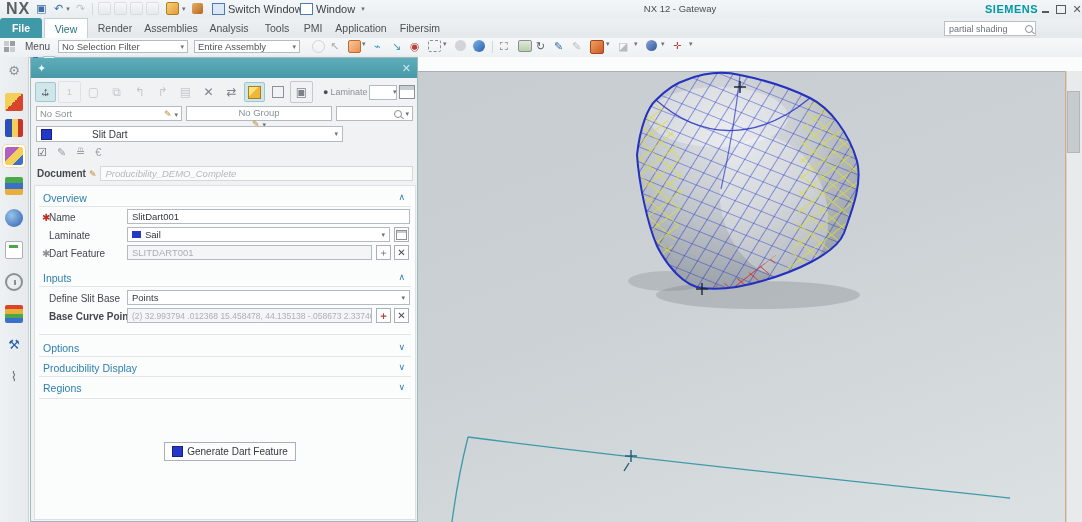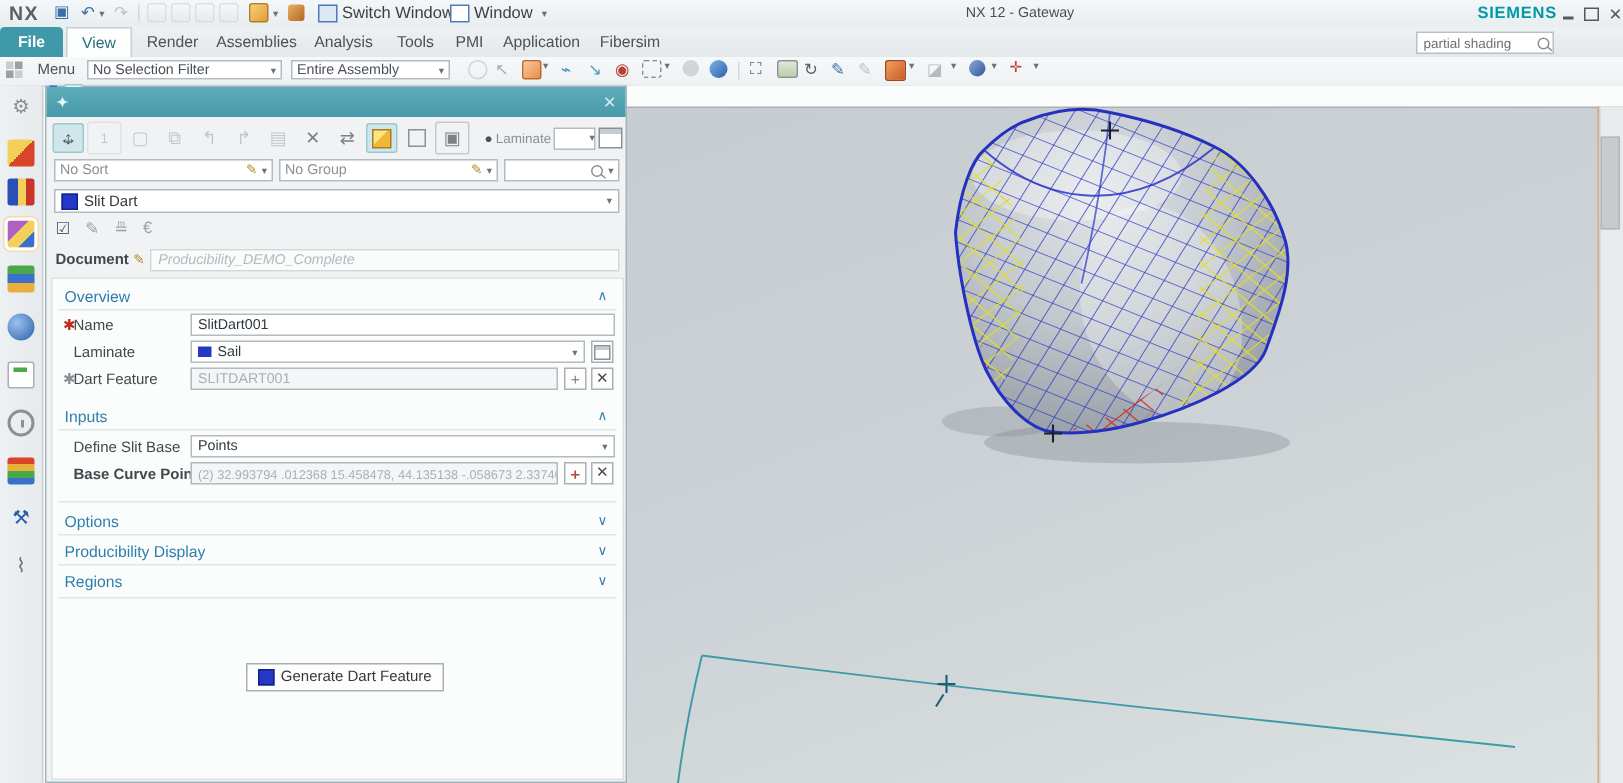--- a/index.html
+++ b/index.html
@@ -6,21 +6,21 @@
   #app{position:relative;width:1082px;height:522px;overflow:hidden;
        font-family:"Liberation Sans","DejaVu Sans",sans-serif;color:#333;
        background:#fff;font-size:11px;}
   .abs{position:absolute;}
   
   #titlebar{left:0;top:0;width:1082px;height:18px;background:linear-gradient(#f4f7f9,#e8edf0);
             border-bottom:1px solid #d2d7da;}
   .tb-ico{position:absolute;top:2px;height:13px;display:flex;align-items:center;justify-content:center;
           font-size:11px;color:#6b7075;}
   .glyph{line-height:1;}
-  .nx-logo{font-weight:bold;font-size:13px;color:#5a6065;letter-spacing:1px;}
+  .nx-logo{font-weight:bold;font-size:16px;color:#5a6065;letter-spacing:1px;}
   .mini-sq{width:11px;height:11px;border:1px solid #b9bfc4;background:linear-gradient(#fdfdfd,#dfe3e6);border-radius:2px;}
   .faded{opacity:.38;}
   .vsep{position:absolute;top:3px;width:1px;height:12px;background:#d3d8db;}
   .win-title{position:absolute;top:3px;left:560px;width:240px;text-align:center;font-size:9.5px;color:#4a4f54;}
   .brand{position:absolute;top:3px;left:985px;color:#009aa6;font-weight:bold;font-size:11px;letter-spacing:.5px;}
   .winctl{position:absolute;top:3px;width:14px;height:12px;display:flex;align-items:center;justify-content:center;color:#55595e;}
   .ctl-min{width:7px;height:2px;background:#55595e;margin-top:6px;}
   .ctl-max{width:8px;height:7px;border:1.5px solid #55595e;}
   .ctl-x{font-size:11px;font-weight:bold;}
   
@@ -61,22 +61,22 @@
   .dico{width:21px;height:20px;display:flex;align-items:center;justify-content:center;color:#7c828a;font-size:12px;
         border-radius:2px;position:relative;}
   .dico.on{background:#cfe7ea;border:1px solid #9cc8cf;box-sizing:border-box;}
   .cube{width:11px;height:11px;background:linear-gradient(135deg,#ffe27a 0 45%,#f0b63a 45% 100%);border:1px solid #a97c1e;}
   .cube-wire{width:10px;height:10px;border:1px solid #8b9196;}
   .movearrows{position:relative;width:14px;height:14px;color:#4c5156;}
   .movearrows span{position:absolute;left:0;top:0;width:14px;height:14px;text-align:center;line-height:14px;font-size:12px;}
   .dcombo{position:absolute;top:48px;height:15px;border:1px solid #b3bac0;background:#fff;display:flex;align-items:center;
           font-size:9.5px;color:#8b9196;padding:0 3px;justify-content:space-between;box-sizing:border-box;}
   .pencil{font-size:9px;color:#b58a2a;}
-  .fullsel{position:absolute;left:5px;top:68px;width:377px;height:16px;border:1px solid #b3bac0;background:#fff;
-           display:flex;align-items:center;font-size:10px;color:#33383d;padding:0 4px;box-sizing:border-box;}
+  .fullsel{position:absolute;left:5px;top:68px;width:307px;height:16px;border:1px solid #b3bac0;background:#fff;
+           display:flex;align-items:center;font-size:10px;color:#33383d;padding:0 4px;box-sizing:border-box;gap:36px;}
   .flag{width:9px;height:9px;background:#2438c8;margin-right:4px;border:1px solid #16208a;}
   .small-icons{position:absolute;left:6px;top:88px;display:flex;gap:10px;color:#9aa0a5;font-size:11px;}
   .docrow{position:absolute;left:6px;top:108px;width:376px;height:15px;display:flex;align-items:center;font-size:10px;}
   .doc-val{flex:1;margin-left:4px;border:1px solid #d3d8db;background:#fafbfb;color:#b3b9be;font-style:italic;
            height:13px;display:flex;align-items:center;padding:0 4px;font-size:9.5px;}
   .dlg-body{position:absolute;left:3px;top:127px;width:382px;height:335px;background:#fbfcfc;border:1px solid #dde1e4;box-sizing:border-box;}
   .sec-h{position:absolute;left:8px;font-size:10.5px;color:#2f7fae;}
   .sec-ch{position:absolute;right:10px;font-size:9px;color:#2f7fae;}
   .hairline{position:absolute;left:4px;width:372px;height:1px;background:#e2e6e9;}
   .flabel{position:absolute;left:14px;font-size:10px;color:#43484d;}
@@ -268,21 +268,21 @@
       <span style="width:26px;height:13px;border:1px solid #b3bac0;background:#fff;display:flex;align-items:center;justify-content:flex-end;">
           <span class="caret">▾</span>
         </span>
       <span style="width:14px;height:12px;border:1px solid #8b9196;background:linear-gradient(#c7ccd0 0 30%,#fff 30% 100%);"></span>
     </div>
 
     <span class="dcombo" style="left:5px;width:146px;">
       <span>No Sort</span>
       <span><span class="pencil">✎</span><span class="caret">▾</span></span>
     </span>
-    <span class="dcombo" style="left:155px;width:146px;">
+    <span class="dcombo" style="left:155px;width:146px;flex-direction:column;">
       <span>No Group</span>
       <span><span class="pencil">✎</span><span class="caret">▾</span></span>
     </span>
     <span class="dcombo" style="left:305px;width:77px;">
       <span></span>
         <span style="display:flex;align-items:center;">
           <span class="mag"></span>
           <span class="caret">▾</span>
         </span>
     </span>

